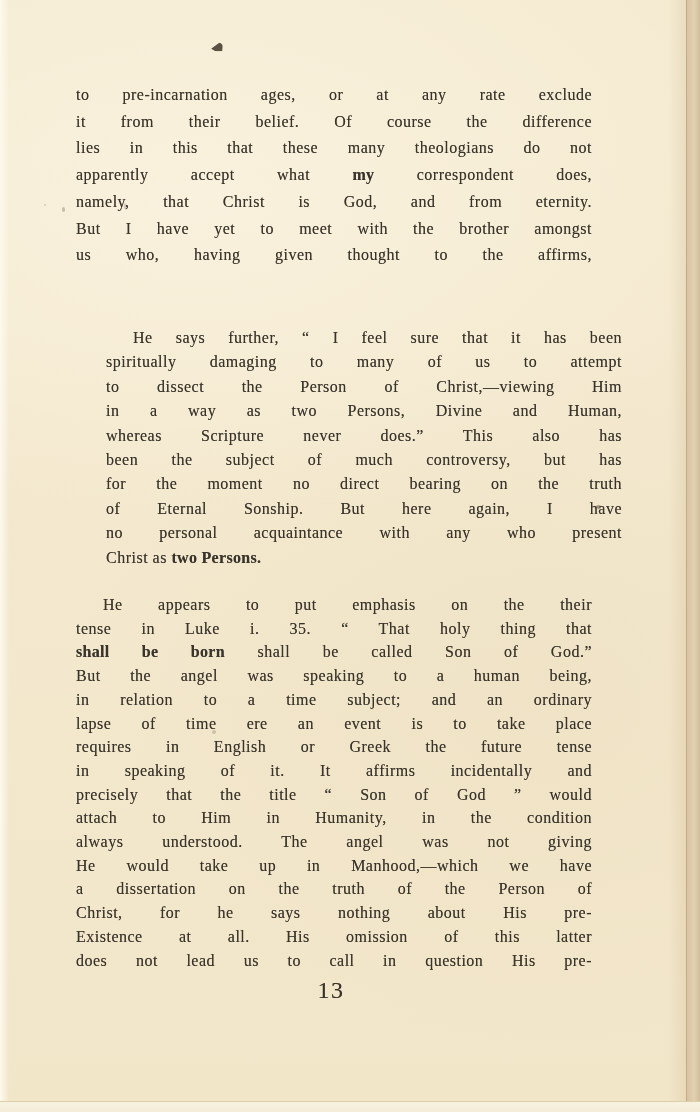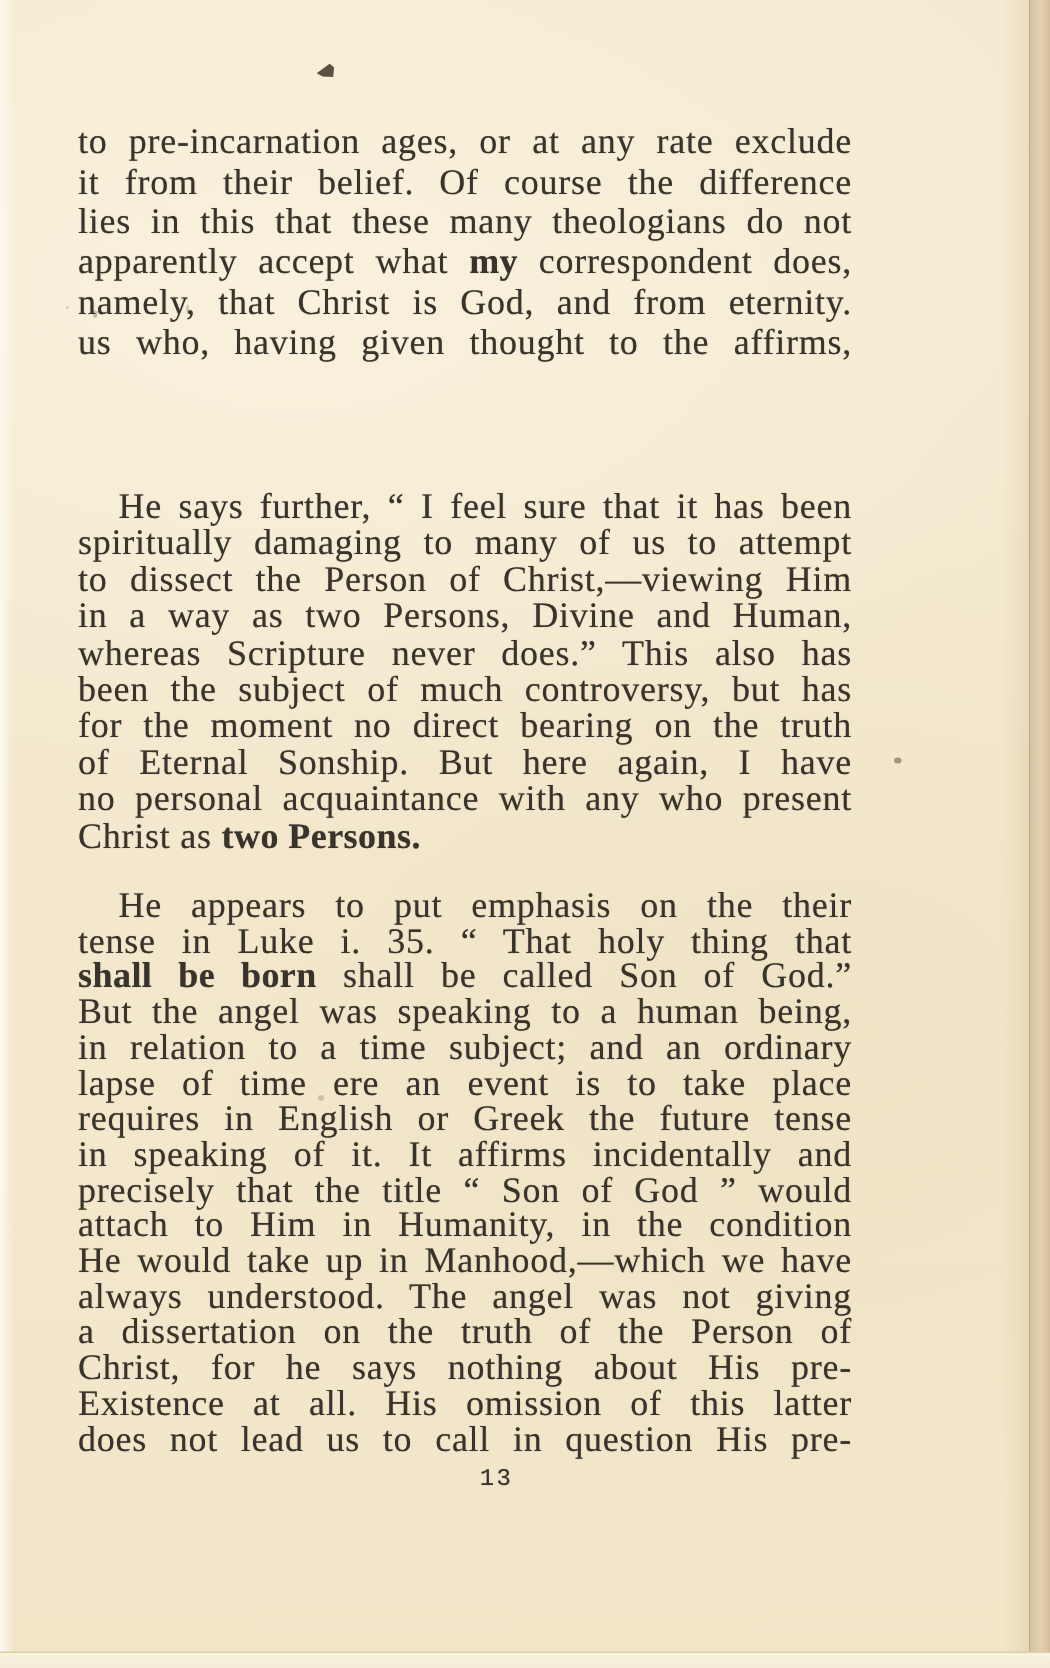--- a/index.html
+++ b/index.html
@@ -29,41 +29,40 @@
     border-left: 1px solid #c3ab87;
     background: linear-gradient(90deg, var(--edge_tan, #d8c3a2) 0%, #e2d1b2 55%, #d3bd9a 100%);
   }
   .edge-bottom {
     position: absolute; left: 0; right: 0; bottom: 0; height: 10px;
     border-top: 1px solid #dccdab;
     background: linear-gradient(180deg, #f8f2e1 0%, #f4ecd8 100%);
   }
   
   .text-block {
-    position: absolute; left: 52px; top: 0; width: 516px; height: 100%;
+    position: absolute; left: 76px; top: 0; width: 516px; height: 100%;
     color: var(--ink, #38332b);
-    font-size: 24px;
+    font-size: 16px;
     letter-spacing: 0.5px;
     text-shadow: 0 0 0.6px rgba(58,52,42,0.55);
   }
   .para { position: absolute; left: 0; width: 100%; }
   .para-1 { top: 82px;  line-height: 26.7px; }
-  .para-2 { top: 326px; line-height: 24.4px; }
+  .para-2 { top: 326px; line-height: 24.4px; margin-left: 30px; }
   .para-3 { top: 593px; line-height: 23.7px; }
   .line { text-align: justify; text-align-last: justify; }
   .line.no-justify { text-align-last: left; }
   .line.indent { text-indent: 27px; }
   .line b { font-weight: 700; letter-spacing: 0.3px; }
   .page-number {
     position: absolute; left: 68px; top: 977px; width: 516px;
     padding-left: 10px; box-sizing: border-box;
     text-align: center; color: var(--ink, #38332b);
-    font-size: 16px; letter-spacing: 1.5px;
+    font-size: 24px; letter-spacing: 1.5px;
     text-shadow: 0 0 0.6px rgba(58,52,42,0.55);
-    font-family: Liberation Mono, monospace;
   }
   
   .ink-blot {
     position: absolute; left: 211px; top: 43px; width: 12px; height: 9px;
     background: #4a3e32; opacity: 0.9;
     clip-path: polygon(0% 55%, 78% 0%, 100% 30%, 88% 100%, 30% 85%);
     transform: rotate(-8deg);
   }
   .speck { position: absolute; border-radius: 50%; background: rgba(98,82,64,0.55); }
   .speck.s1 { left: 596px; top: 505px; width: 5px; height: 4px; }
@@ -88,20 +87,21 @@
   <div class="speck s4"></div>
   <div class="speck s5"></div>
 
   <div class="text-block">
       <div class="para para-1">
         <div class="line"><span>to pre-incarnation ages, or at any rate exclude</span></div>
         <div class="line"><span>it from their belief.  Of course the difference</span></div>
         <div class="line"><span>lies in this that these many theologians do not</span></div>
         <div class="line"><span>apparently accept what </span><b>my</b><span> correspondent does,</span></div>
         <div class="line"><span>namely, that Christ is God, and from eternity.</span></div>
+        <div class="line"><span>But I have yet to meet with the brother amongst</span></div>
         <div class="line"><span>us who, having given thought to the affirms,</span></div>
       </div>
       <div class="para para-2">
         <div class="line indent"><span>He says further, “ I feel sure that it has been</span></div>
         <div class="line"><span>spiritually damaging to many of us to attempt</span></div>
         <div class="line"><span>to dissect the Person of Christ,—viewing Him</span></div>
         <div class="line"><span>in a way as two Persons, Divine and Human,</span></div>
         <div class="line"><span>whereas Scripture never does.”  This also has</span></div>
         <div class="line"><span>been the subject of much controversy, but has</span></div>
         <div class="line"><span>for the moment no direct bearing on the truth</span></div>
@@ -113,22 +113,22 @@
         <div class="line indent"><span>He appears to put emphasis on the their</span></div>
         <div class="line"><span>tense in Luke i. 35.  “ That holy thing that</span></div>
         <div class="line"><b>shall be born</b><span> shall be called Son of God.”</span></div>
         <div class="line"><span>But the angel was speaking to a human being,</span></div>
         <div class="line"><span>in relation to a time subject; and an ordinary</span></div>
         <div class="line"><span>lapse of time ere an event is to take place</span></div>
         <div class="line"><span>requires in English or Greek the future tense</span></div>
         <div class="line"><span>in speaking of it.  It affirms incidentally and</span></div>
         <div class="line"><span>precisely that the title “ Son of God ” would</span></div>
         <div class="line"><span>attach to Him in Humanity, in the condition</span></div>
+        <div class="line"><span>always understood.  The angel was not giving</span></div>
         <div class="line"><span>He would take up in Manhood,—which we have</span></div>
-        <div class="line"><span>always understood.  The angel was not giving</span></div>
         <div class="line"><span>a dissertation on the truth of the Person of</span></div>
         <div class="line"><span>Christ, for he says nothing about His pre-</span></div>
         <div class="line"><span>Existence at all.  His omission of this latter</span></div>
         <div class="line"><span>does not lead us to call in question His pre-</span></div>
       </div>
     </div>
 
   <div class="page-number">13</div>
 </div>
 

